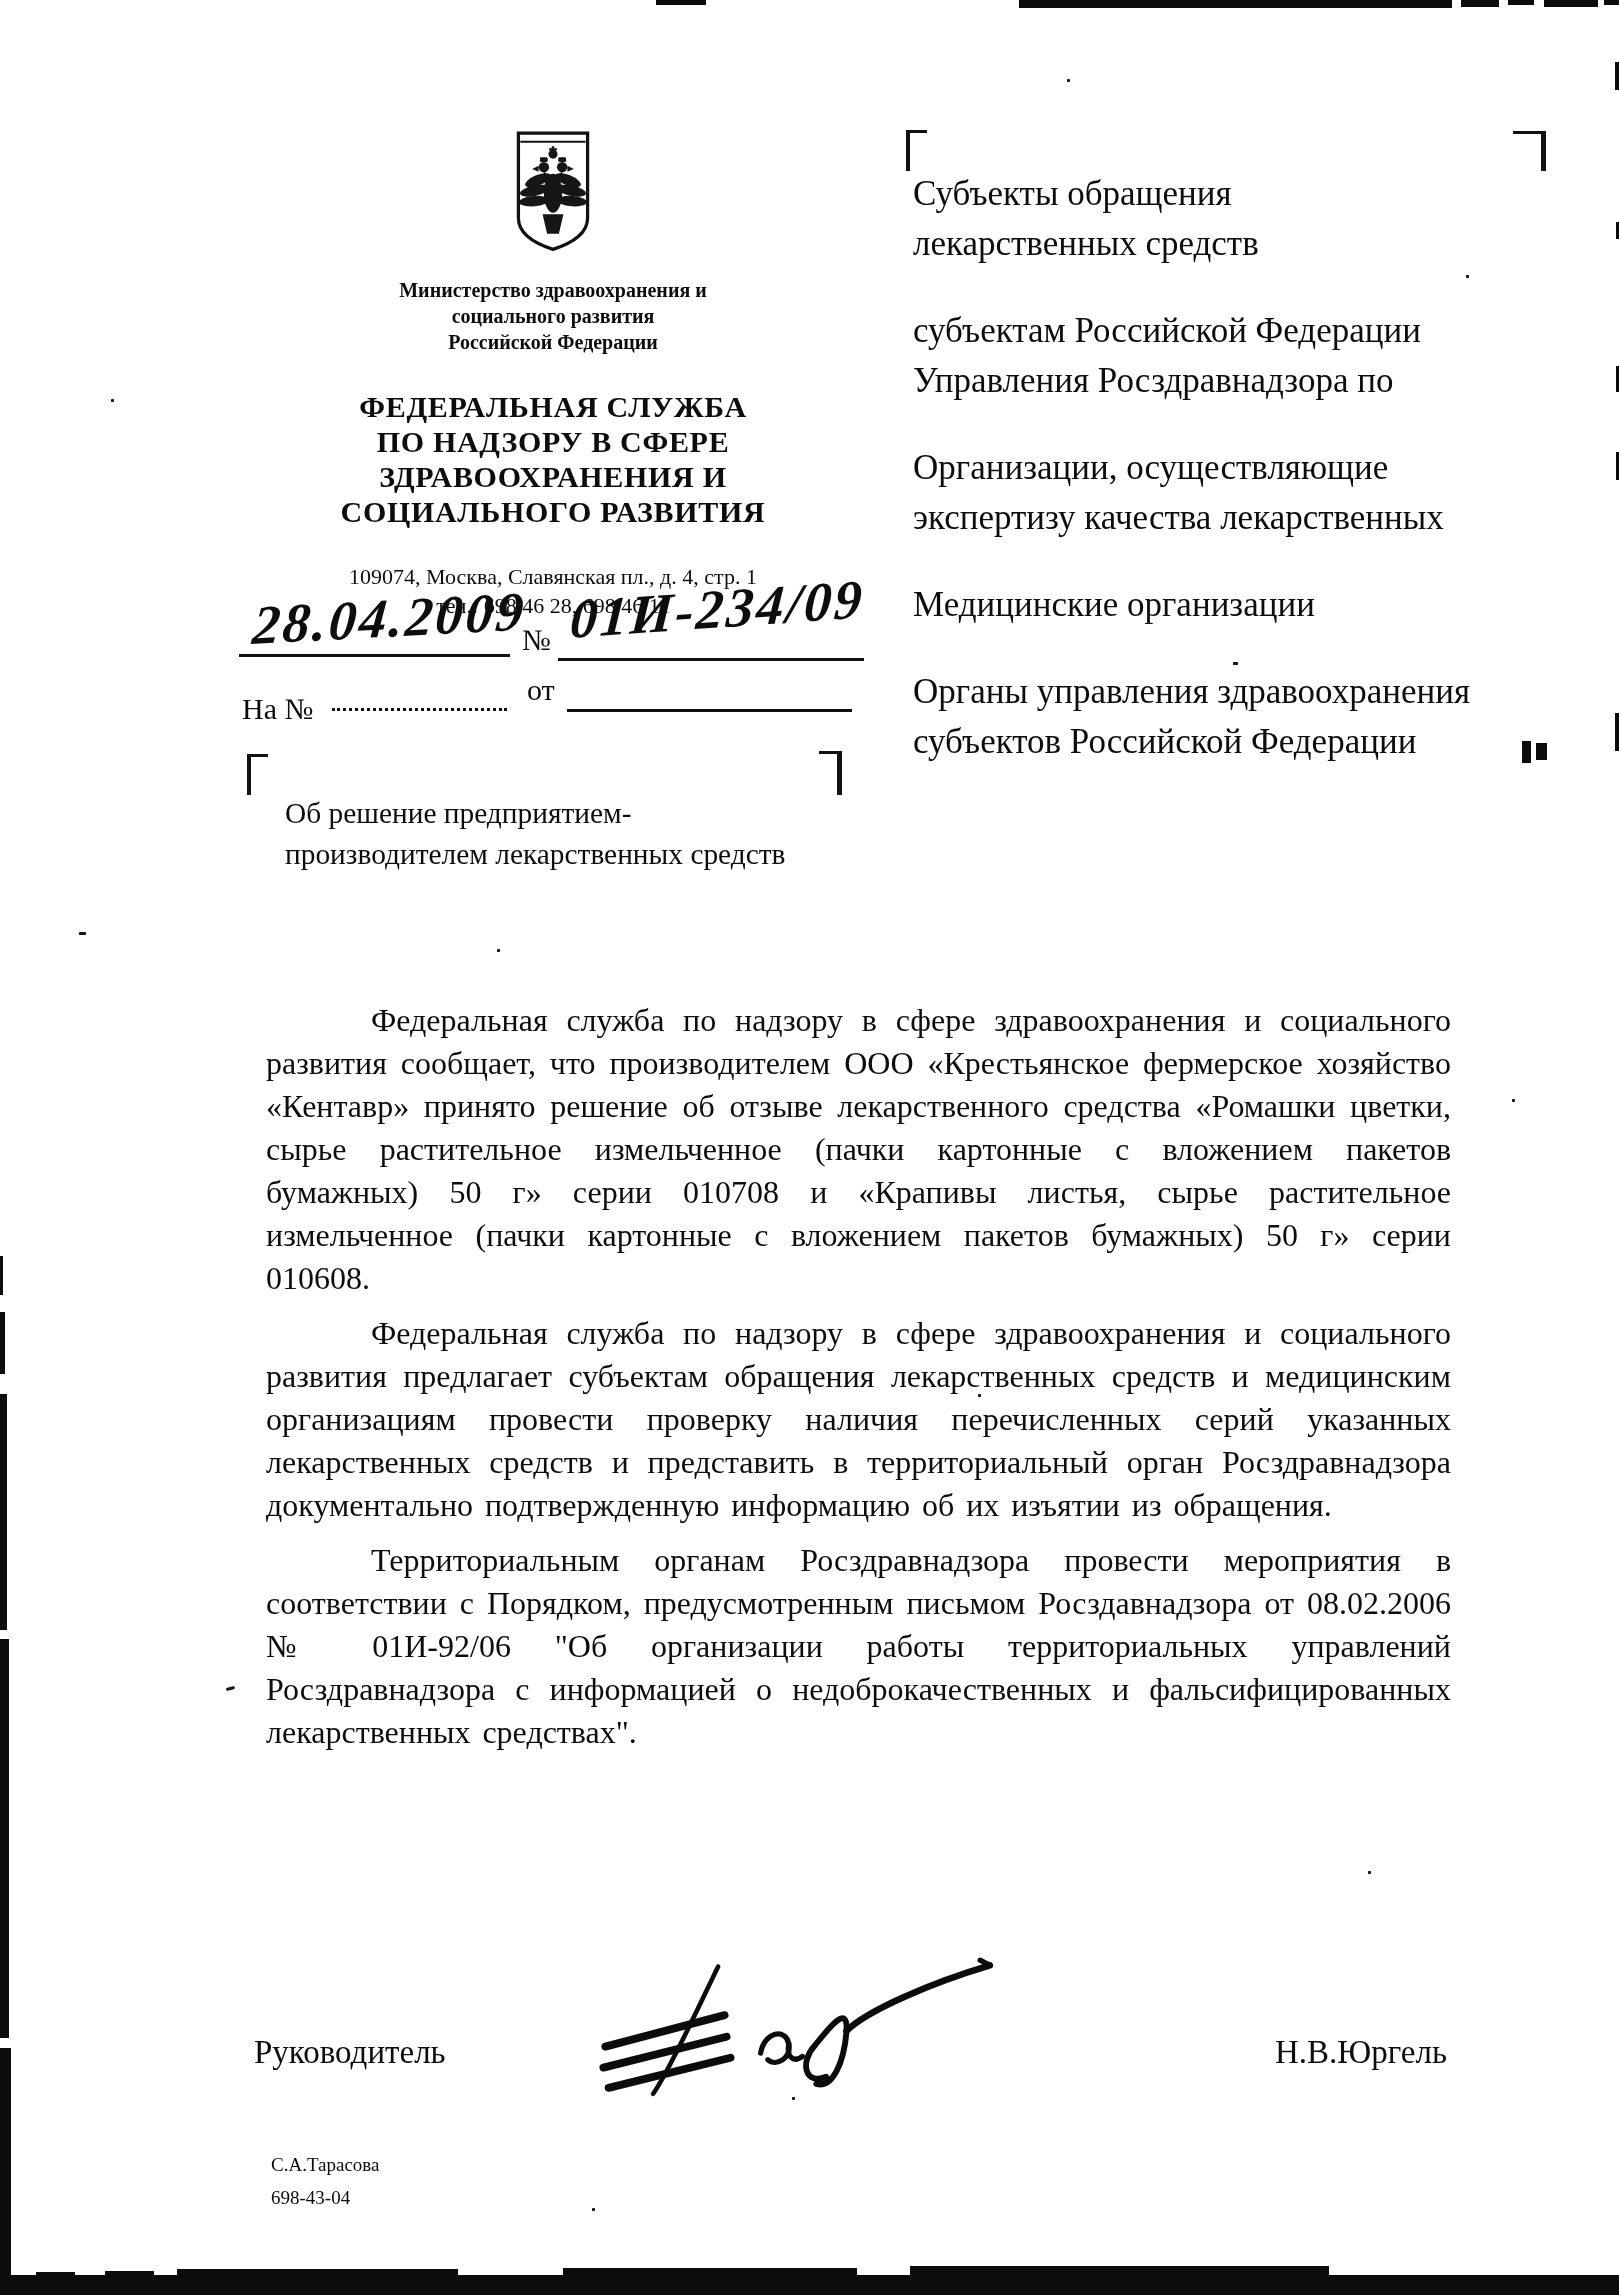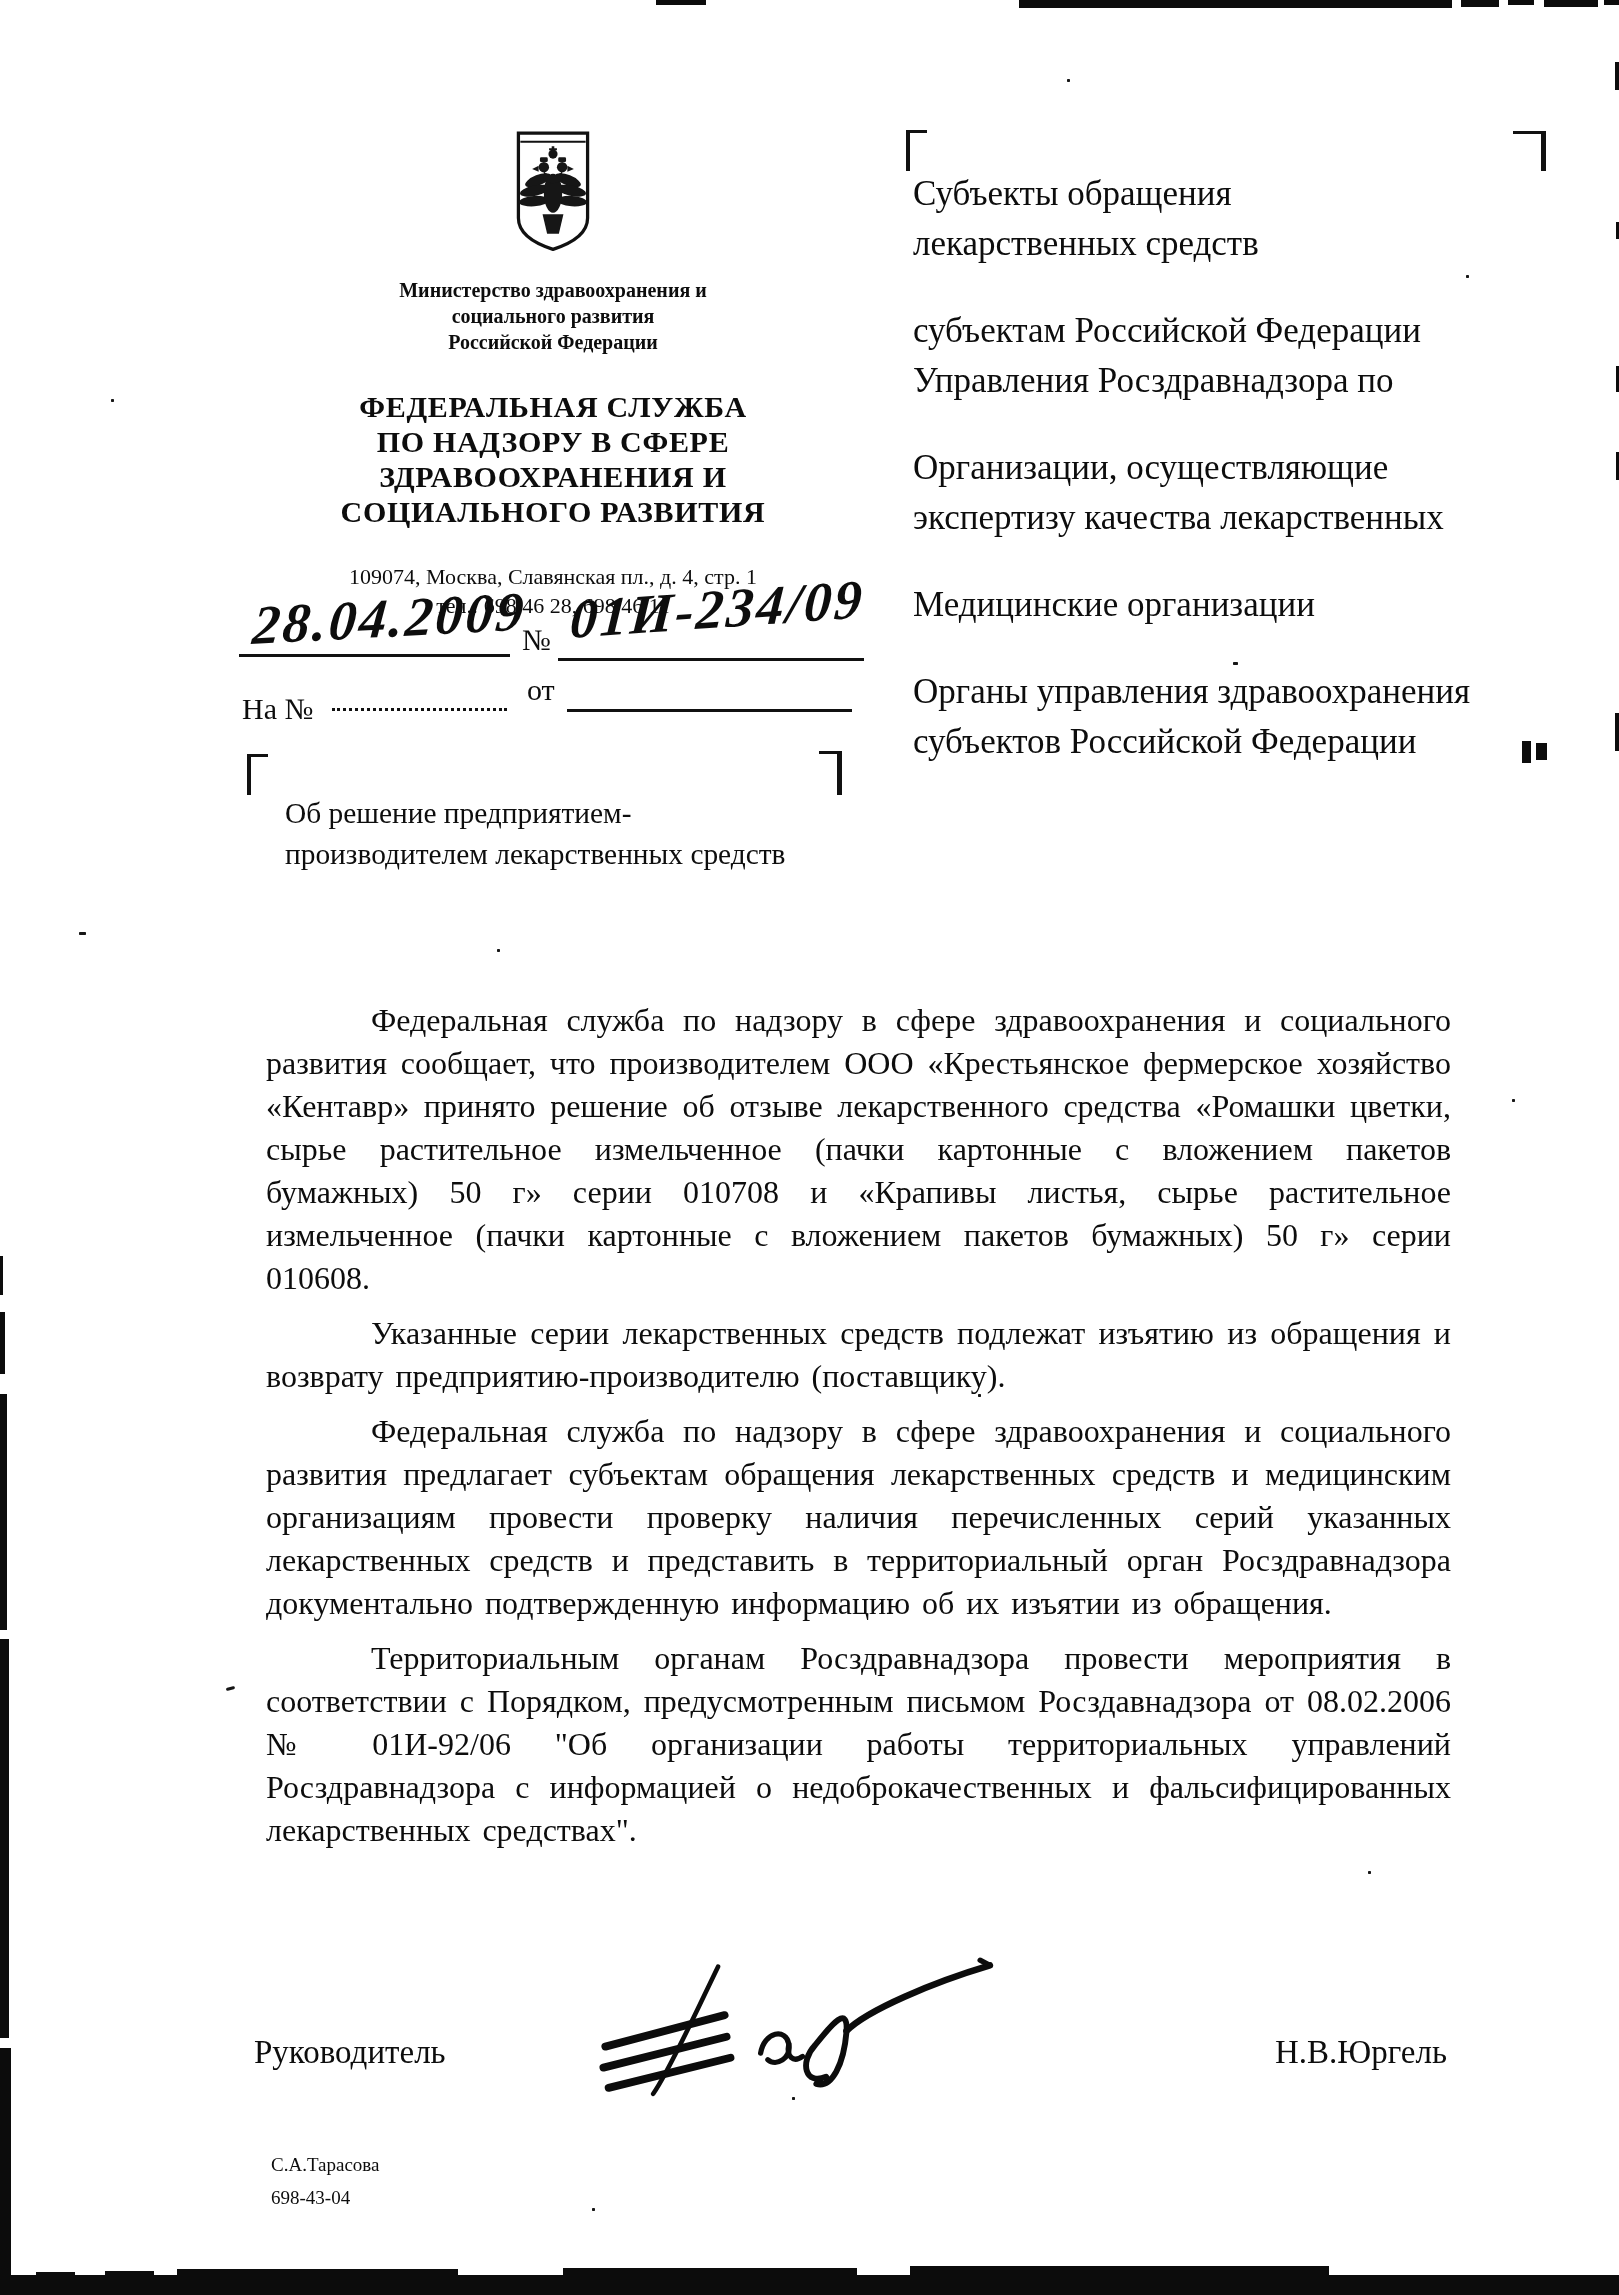--- a/index.html
+++ b/index.html
@@ -133,21 +133,20 @@
       <div>Медицинские организации</div>
     </div>
     <div class="rec-group">
       <div>Органы управления здравоохранения</div>
       <div>субъектов Российской Федерации</div>
     </div>
   </div>
 
   <div class="abs body-text">
     <p>Федеральная служба по надзору в сфере здравоохранения и социального развития сообщает, что производителем ООО «Крестьянское фермерское хозяйство «Кентавр» принято решение об отзыве лекарственного средства «Ромашки цветки, сырье растительное измельченное (пачки картонные с вложением пакетов бумажных) 50 г» серии 010708 и «Крапивы листья, сырье растительное измельченное (пачки картонные с вложением пакетов бумажных) 50 г» серии 010608.</p>
-    <p>Указанные серии лекарственных средств подлежат изъятию из обращения и возврату предприятию-производителю (поставщику).</p>
     <p>Федеральная служба по надзору в сфере здравоохранения и социального развития предлагает субъектам обращения лекарственных средств и медицинским организациям провести проверку наличия перечисленных серий указанных лекарственных средств и представить в территориальный орган Росздравнадзора документально подтвержденную информацию об  их изъятии из обращения.</p>
     <p>Территориальным органам Росздравнадзора провести мероприятия в соответствии с Порядком, предусмотренным письмом Росздавнадзора от 08.02.2006 № 01И-92/06 "Об организации работы территориальных управлений Росздравнадзора с информацией о недоброкачественных и фальсифицированных лекарственных средствах".</p>
   </div>
 
   <svg class="abs" style="left:589px;top:1947px;" width="452" height="154" viewBox="0 0 690 235">
     <g fill="none" stroke="#0c0c0c" stroke-linecap="round">
       <path d="M25,152 L207,104" stroke-width="12"></path>
       <path d="M22,184 L210,137" stroke-width="12"></path>
       <path d="M30,215 L216,169" stroke-width="12"></path>
       <path d="M197,30 C163,100 122,190 98,224" stroke-width="7"></path>

